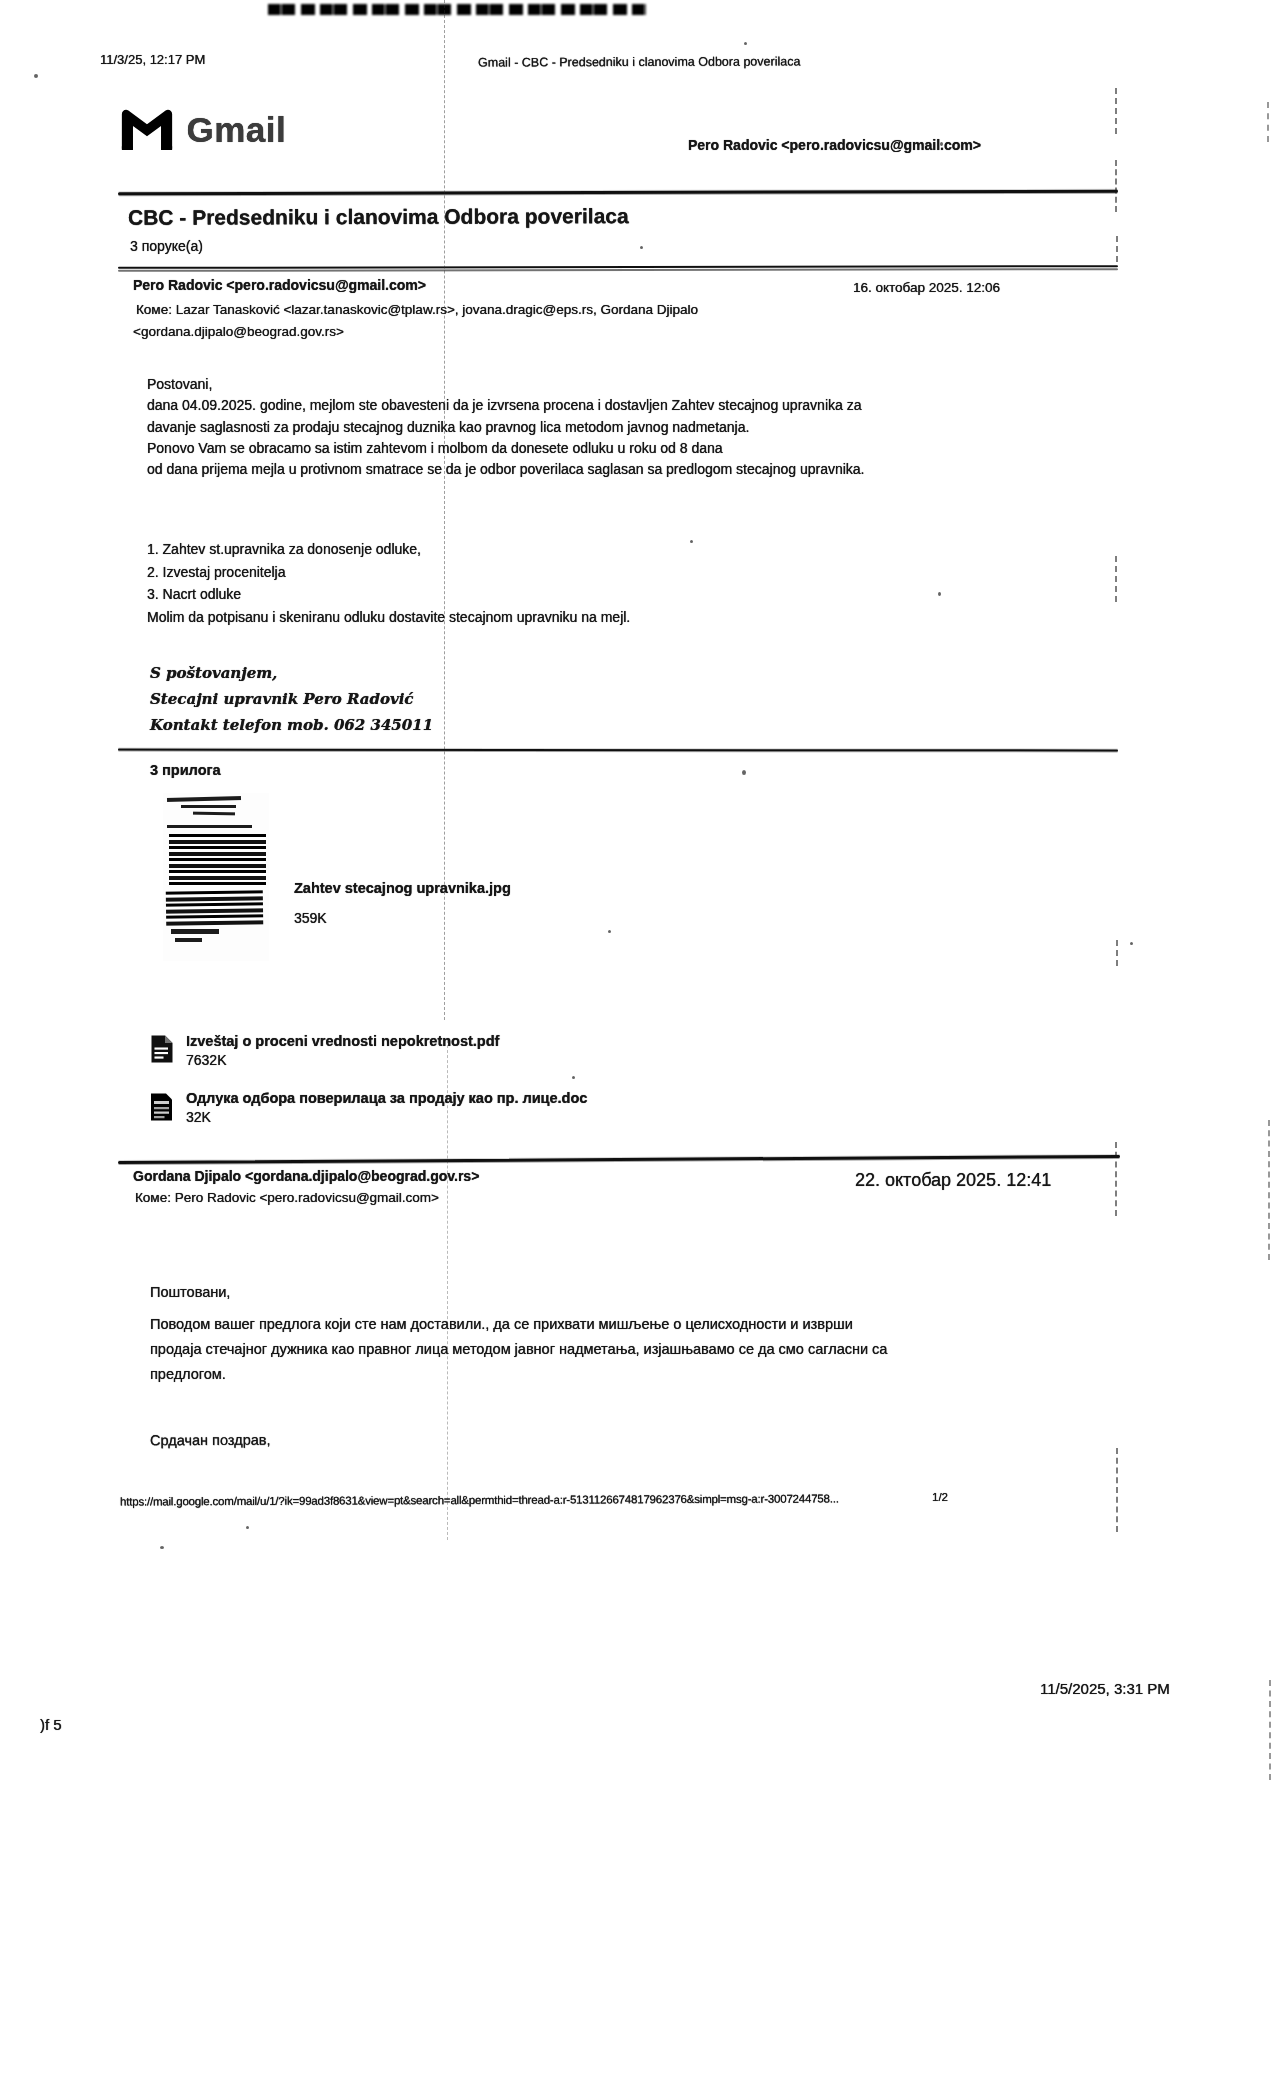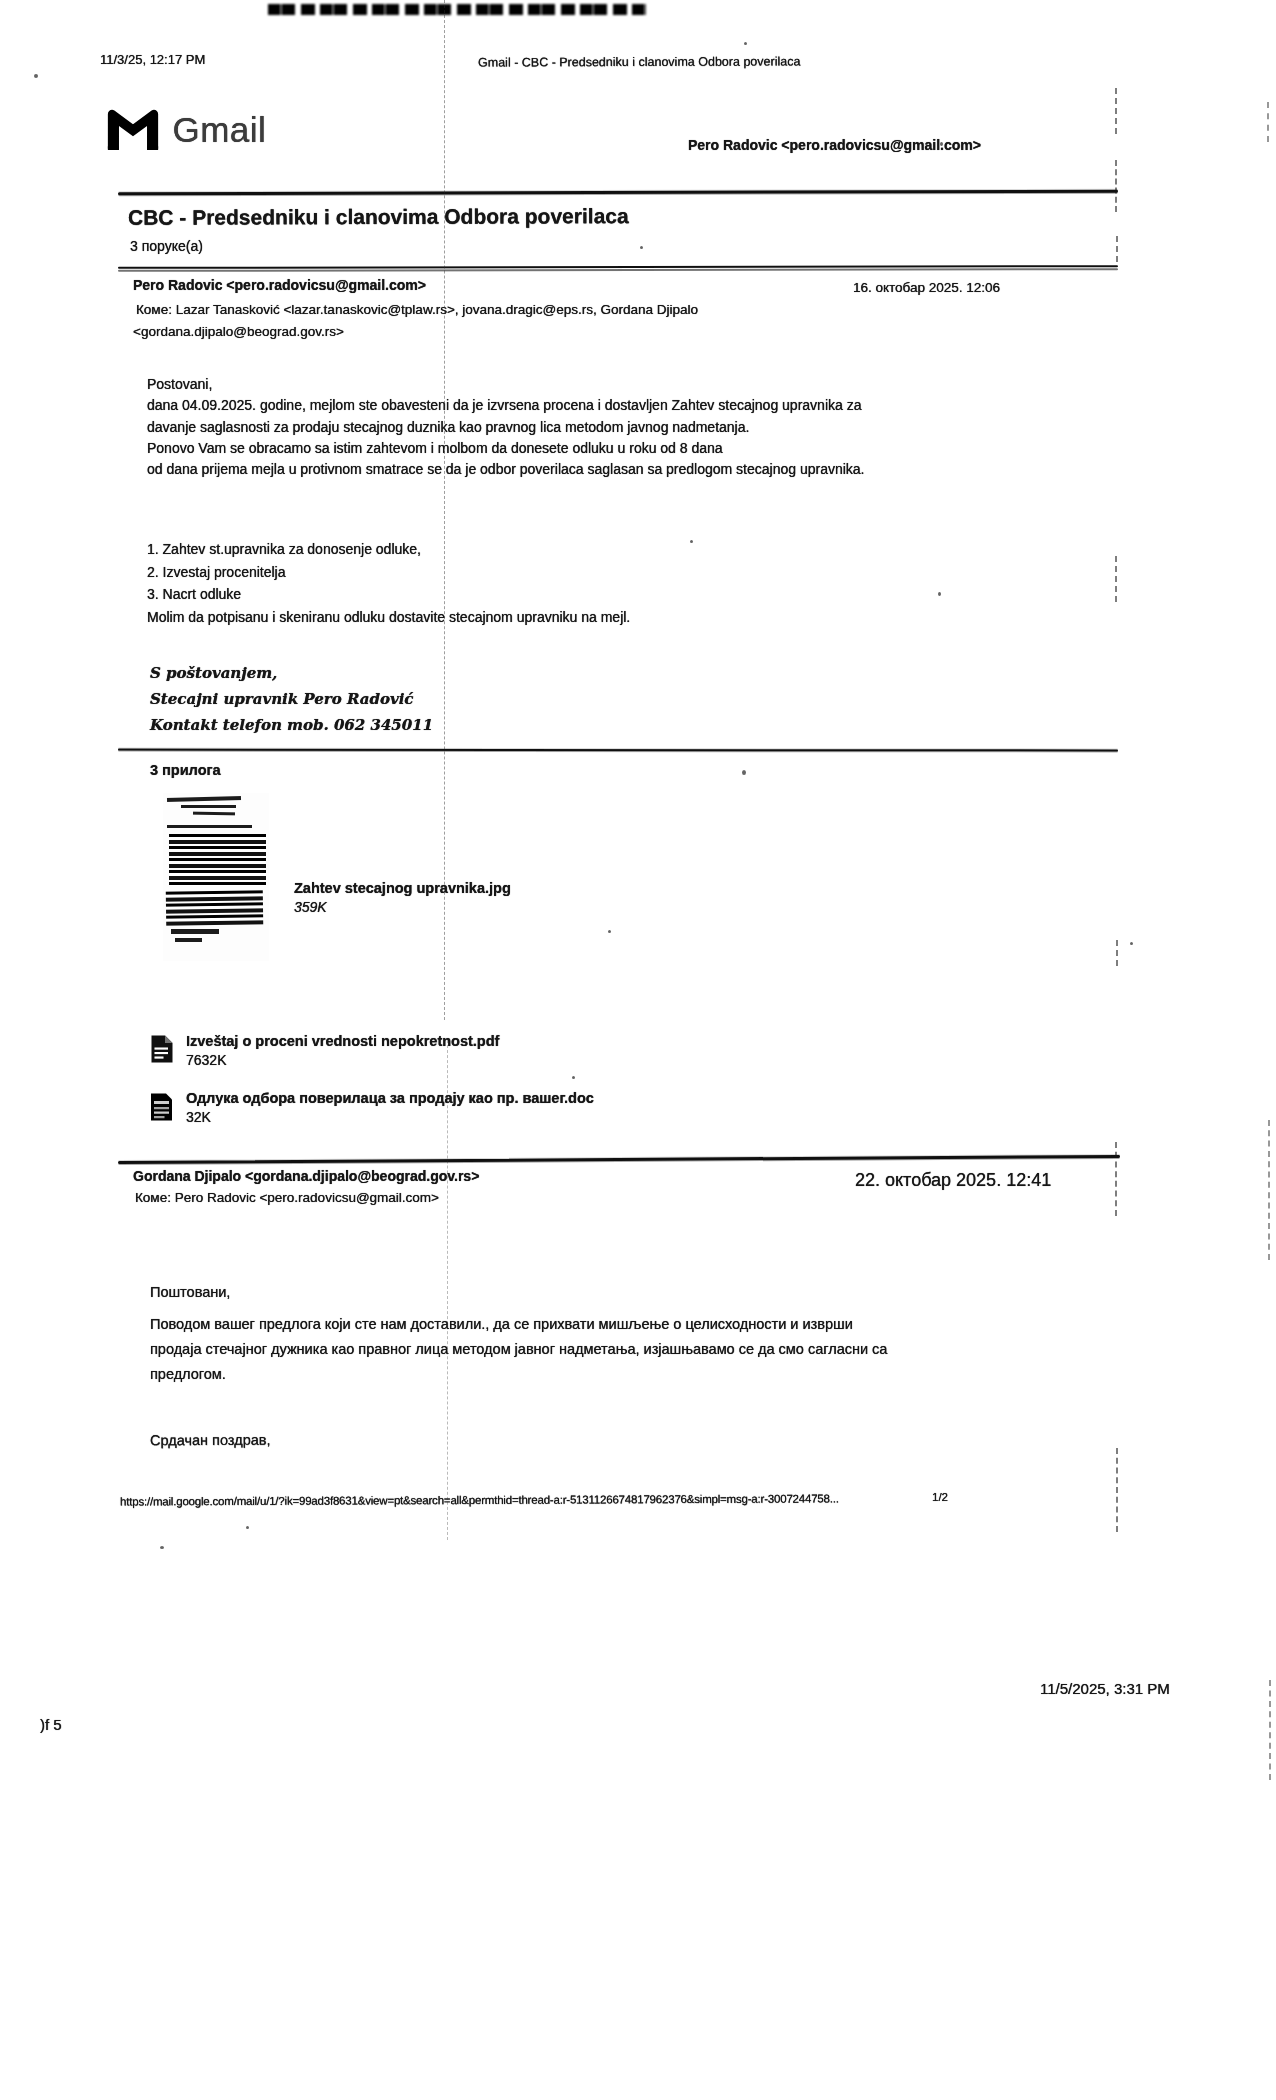--- a/index.html
+++ b/index.html
@@ -38,21 +38,21 @@
   .attsize{font-size:14px;}
 </style>
 </head>
 <body>
 
 <div class="smudge" style="left:268px;top:4px;width:378px;"></div>
 
 <div class="abs scan small" style="left:100px;top:52px;">11/3/25, 12:17 PM</div>
 <div class="abs scan" style="left:478px;top:55px;font-size:12.5px;transform:rotate(-.2deg);">Gmail - CBC - Predsedniku i clanovima Odbora poverilaca</div>
 
-<div class="abs" style="left:104px;top:106px;width:210px;height:48px;">
+<div class="abs" style="left:118px;top:106px;width:210px;height:48px;font-weight:bold;">
   <span style="display:inline-block;vertical-align:middle;">
     <svg width="58" height="44" viewBox="0 0 24 18" style="filter:blur(.4px) contrast(1.4);">
       <path d="M1.6 17.6V3.2c0-1.4 1.6-2.2 2.7-1.4L12 7.4 19.7 1.8c1.1-.8 2.7 0 2.7 1.4v14.4h-4.6V8.2L12 12.4 6.2 8.2v9.4z" fill="#0d0d0d"></path>
       <path d="M1.6 17.6h4.6M17.8 17.6h4.6" stroke="#0d0d0d" stroke-width="2"></path>
     </svg>
   </span>
   <span class="scan" style="display:inline-block;vertical-align:middle;font-size:35px;color:#3c3c3c;letter-spacing:.5px;margin-left:6px;filter:blur(.3px);">Gmail</span>
 </div>
 <div class="abs scan bold" style="left:688px;top:137px;font-size:14px;">Pero Radovic &lt;pero.radovicsu@gmail.com&gt;</div>
 
@@ -100,21 +100,21 @@
   <div class="garb" style="width:52%;margin-left:18px;height:3px;"></div>
   <div class="garb" style="width:40%;margin-left:30px;height:3px;transform:rotate(1deg);"></div>
   <div class="garb" style="width:80%;margin-left:4px;height:3px;margin-top:10px;"></div>
   <div class="garbblock" style="height:52px;margin:6px 3px 0 6px;"></div>
   <div class="garbblock" style="height:34px;margin:5px 6px 0 3px;transform:rotate(-.8deg);"></div>
   <div class="garb" style="width:45%;margin-left:8px;height:5px;"></div>
   <div class="garb" style="width:25%;margin-left:12px;height:4px;"></div>
 </div>
 <div class="abs scan" style="left:294px;top:880px;">
   <span class="line attname">Zahtev stecajnog upravnika.jpg</span>
-  <span class="line attsize" style="margin-top:3px;font-style:italic;">359K</span>
+  <span class="line attsize" style="margin-top:14px;">359K</span>
 </div>
 
 <span class="abs" style="left:150px;top:1034px;">
   <svg width="24" height="30" viewBox="0 0 16 20" style="filter:blur(.4px) contrast(1.3);">
     <path d="M1 1h9l5 5v13H1z" fill="#2a2a2a"></path>
     <path d="M10 1l5 5h-5z" fill="#777"></path>
     <rect x="3" y="9" width="9" height="1.4" fill="#eee"></rect>
     <rect x="3" y="12" width="9" height="1.4" fill="#eee"></rect>
     <rect x="3" y="15" width="6" height="1.4" fill="#eee"></rect>
   </svg>
@@ -127,21 +127,21 @@
 <span class="abs" style="left:149px;top:1092px;">
   <svg width="25" height="30" viewBox="0 0 16 20" style="filter:blur(.5px) contrast(1.3);">
     <path d="M1 1h10l4 4v14H1z" fill="#1e1e1e"></path>
     <rect x="3" y="6" width="10" height="2" fill="#bbb"></rect>
     <rect x="3" y="10" width="10" height="1.5" fill="#999"></rect>
     <rect x="3" y="13" width="10" height="1.5" fill="#bbb"></rect>
     <rect x="3" y="16" width="7" height="1.5" fill="#999"></rect>
   </svg>
 </span>
 <div class="abs scan" style="left:186px;top:1090px;">
-  <span class="line attname">Одлука одбора поверилаца за продају као пр. вашег.doc</span>
+  <span class="line attname">Одлука одбора поверилаца за продају као пр. лице.doc</span>
   <span class="line attsize" style="margin-top:3px;">32K</span>
 </div>
 
 <div class="hrule" style="left:118px;top:1158px;width:1002px;height:3px;transform:rotate(-.35deg);"></div>
 
 <div class="abs scan bold" style="left:133px;top:1168px;font-size:14px;">Gordana Djipalo &lt;gordana.djipalo@beograd.gov.rs&gt;</div>
 <div class="abs scan" style="left:855px;top:1170px;font-size:18px;">22. октобар 2025. 12:41</div>
 <div class="abs scan" style="left:135px;top:1190px;font-size:13.5px;">Коме: Pero Radovic &lt;pero.radovicsu@gmail.com&gt;</div>
 
 <div class="abs scan" style="left:150px;top:1238px;font-size:14.5px;margin-top:46px;">Поштовани,</div>

